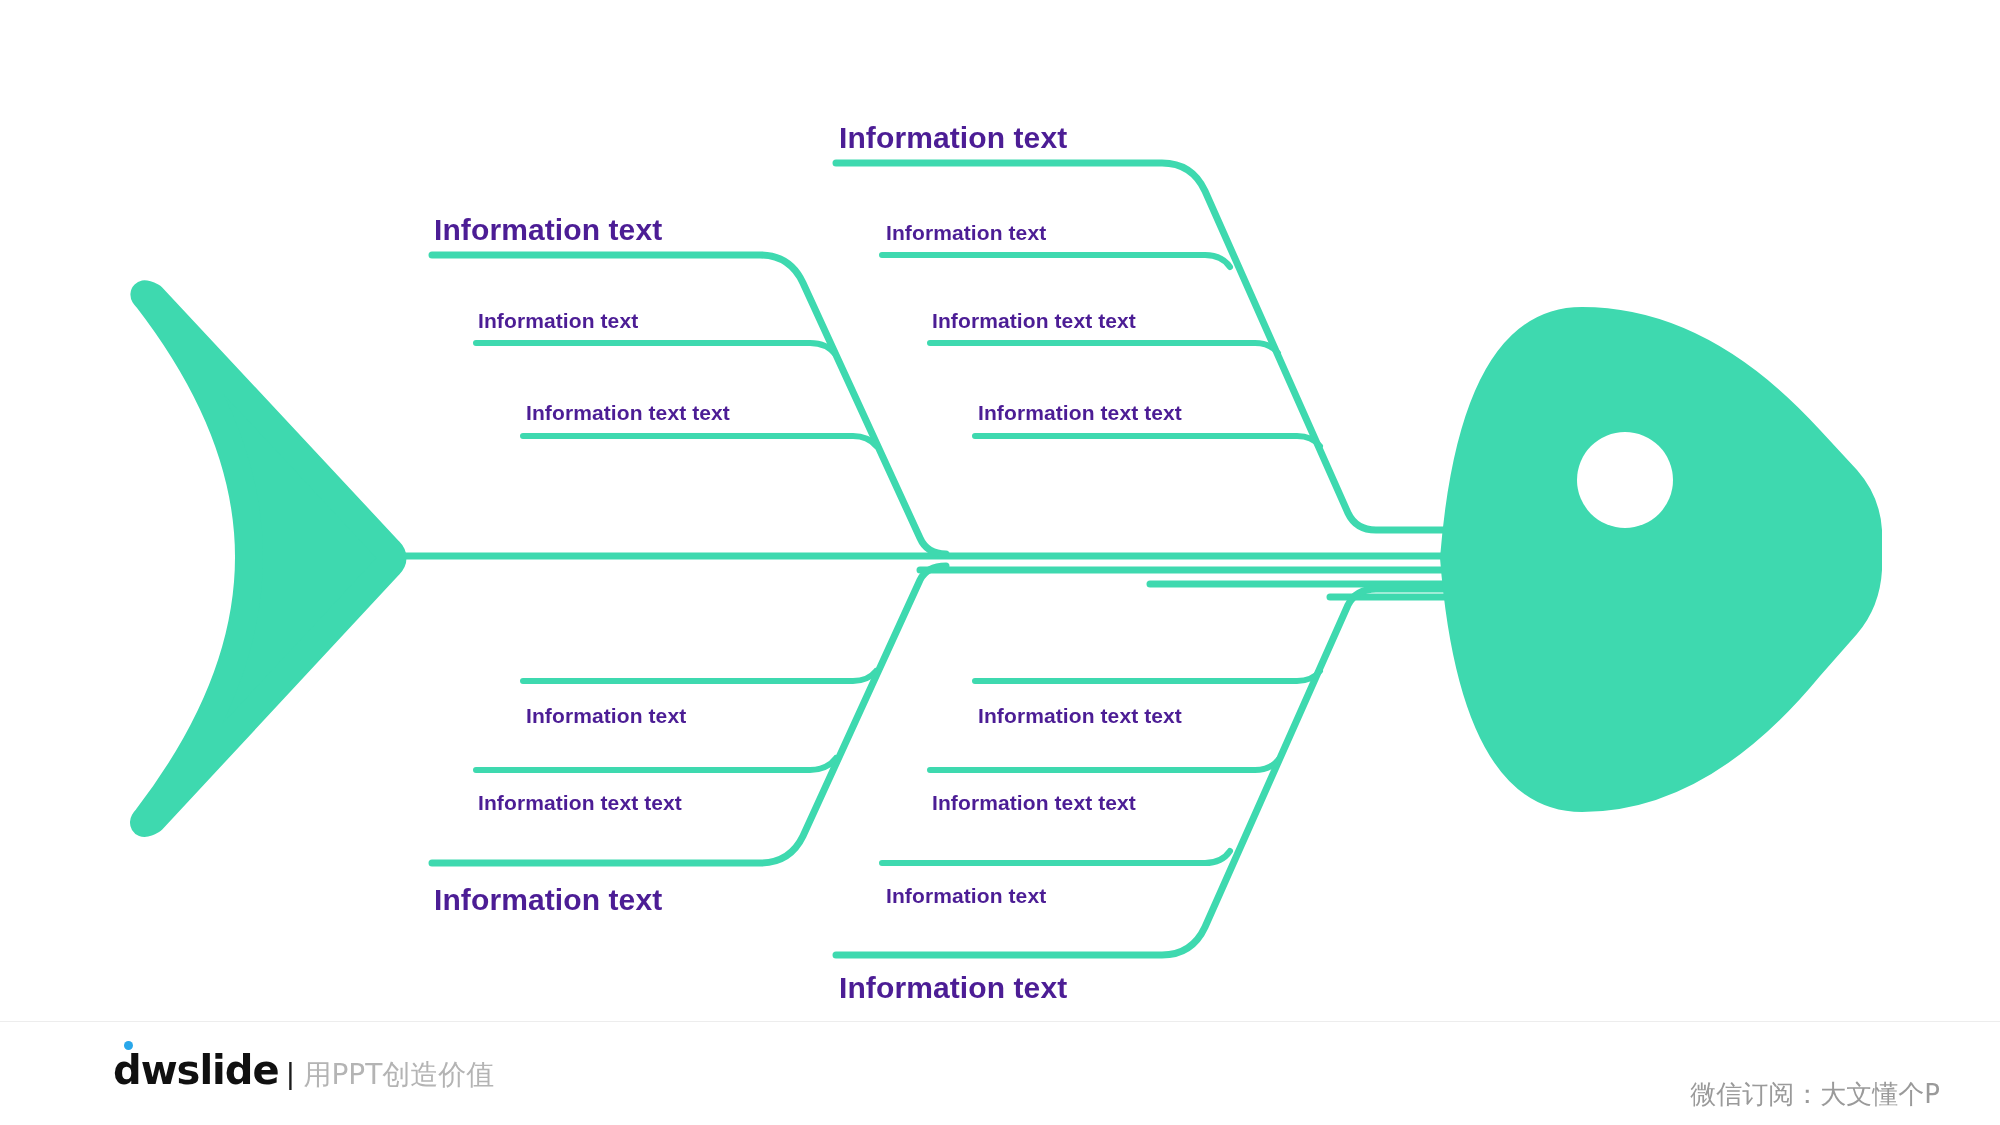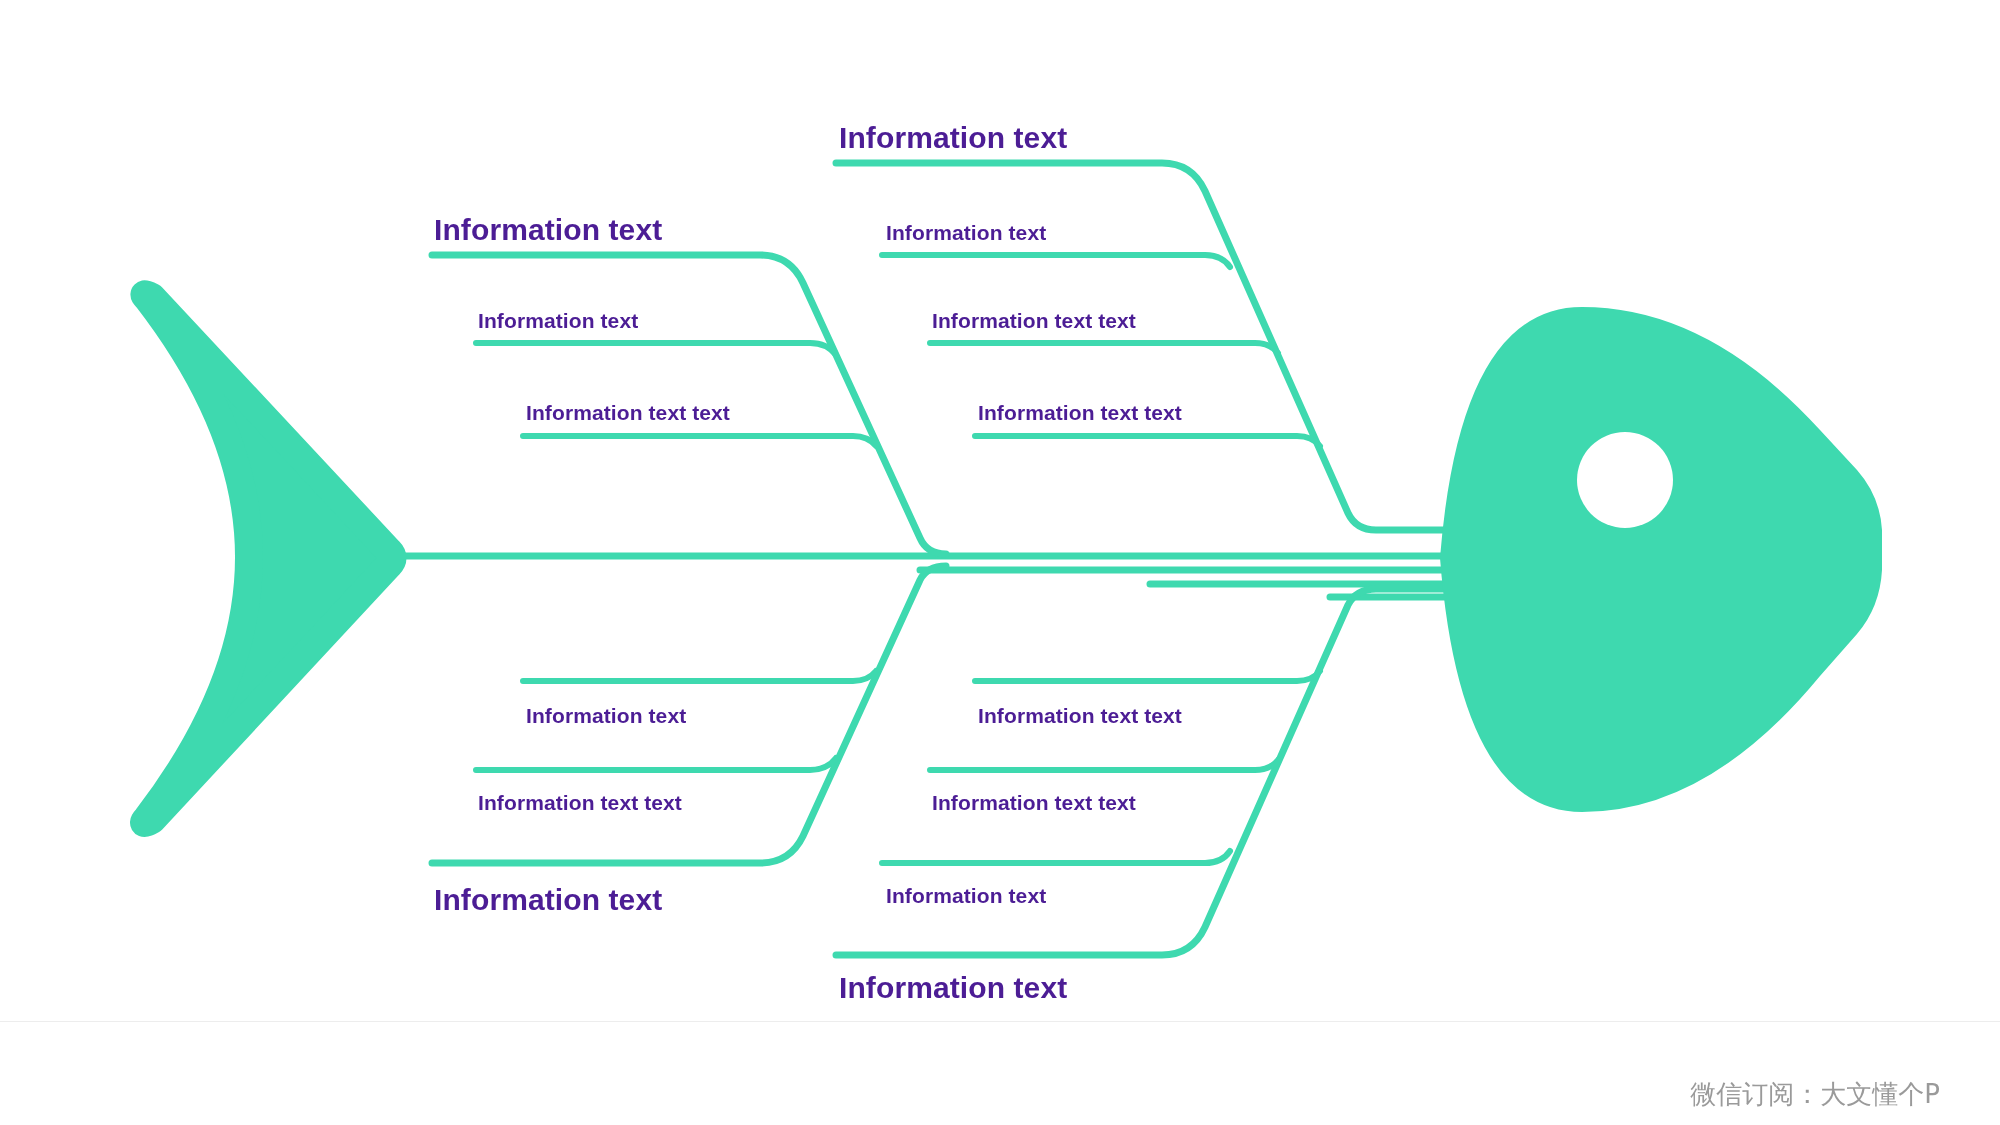--- a/index.html
+++ b/index.html
@@ -177,16 +177,24 @@
 
   <div class="fb-label sz-sm" style="left:978px; top:705px;">Information text text</div>
 
   <div class="fb-label sz-sm" style="left:932px; top:792px;">Information text text</div>
 
   <div class="fb-label sz-sm" style="left:886px; top:885px;">Information text</div>
 
   <div class="fb-label sz-lg" style="left:839px; top:973px;">Information text</div>
 
   <div id="footer">
+    <div id="footer-logo-wrap">
+      <div id="footer-logo">
+        <span id="logo-dot"></span>
+        <span>dwslide</span>
+      </div>
+      <div id="footer-sep">|</div>
+      <div id="footer-tagline">用PPT创造价值</div>
+    </div>
     <div id="footer-right">微信订阅：大文懂个P</div>
   </div>
 
 </div>
 
 </body></html>

